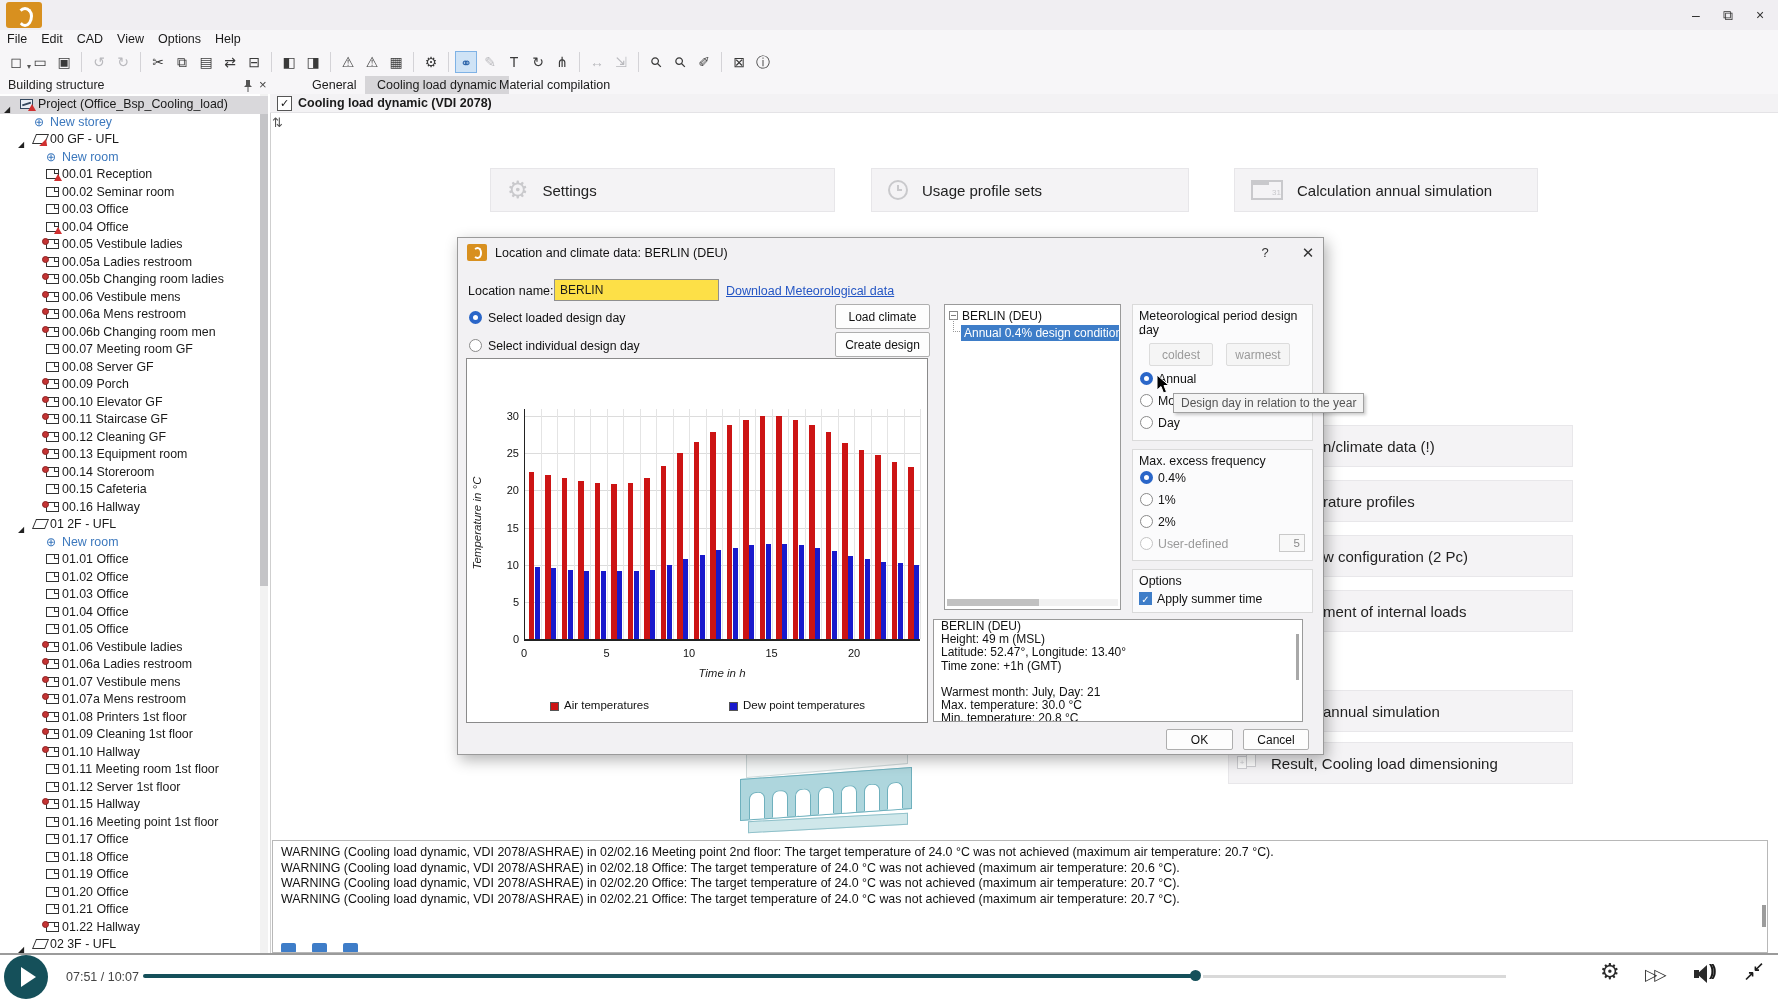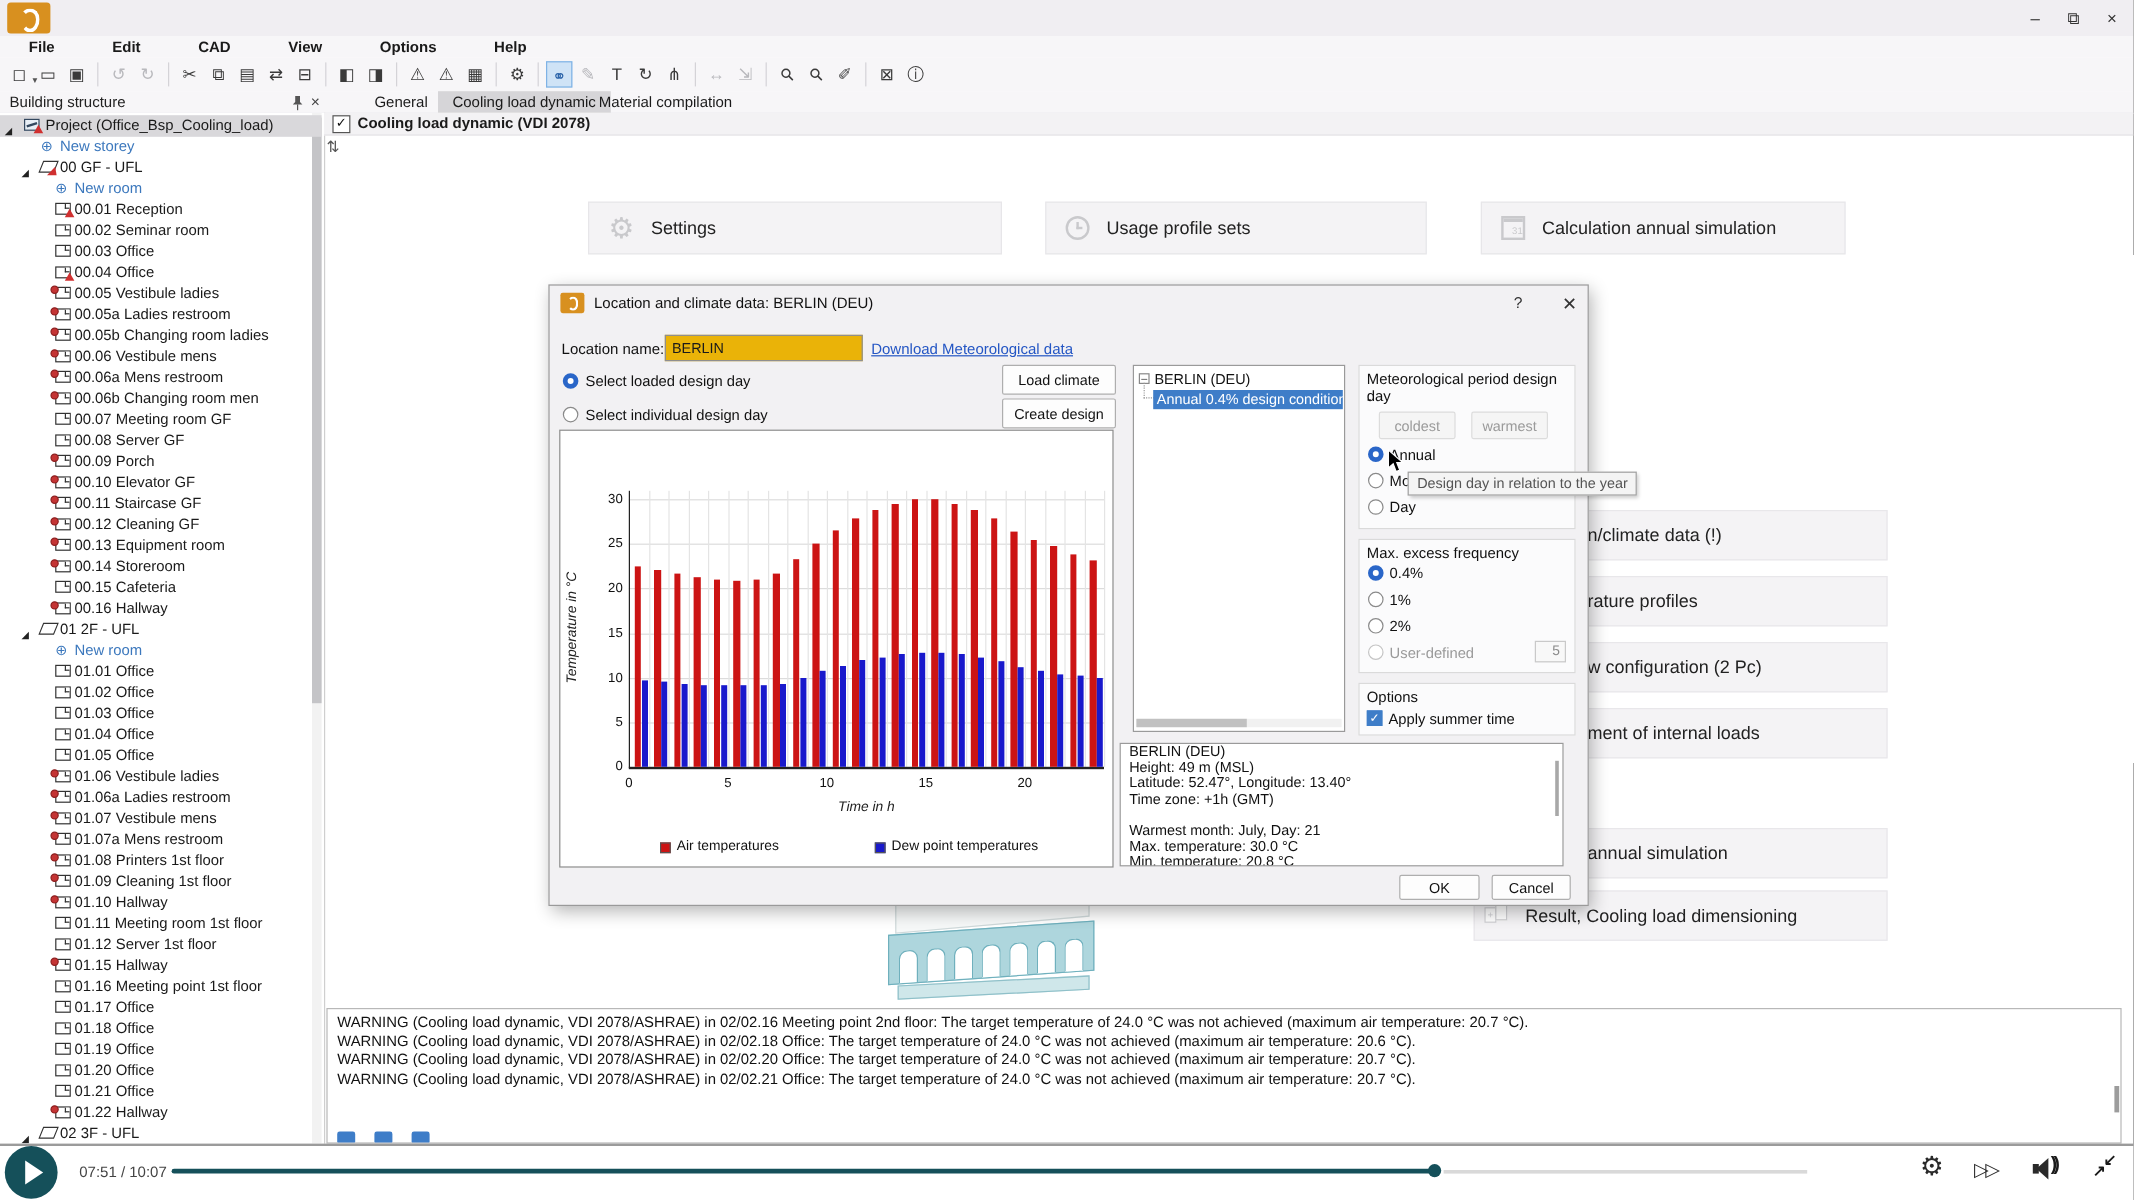--- a/index.html
+++ b/index.html
@@ -6,21 +6,21 @@
   #screen{position:relative;width:1778px;height:1000px;background:#fff;overflow:hidden;
           font-family:"Liberation Sans",sans-serif;font-size:12px;color:#1a1a1a;}
   
   .titlebar{position:absolute;left:0;top:0;width:1778px;height:30px;background:#f0eef2;}
   .logo{position:absolute;left:6px;top:2px;width:36px;height:26px;background:#d8901f;border-radius:3px;}
   .logo i{position:absolute;left:11px;top:5px;width:10px;height:14px;border:3px solid #fff;border-radius:50% 50% 50% 50%/45% 45% 55% 55%;border-left-color:transparent;}
   .wtitle{position:absolute;left:0;right:0;top:6px;text-align:center;font-weight:bold;font-size:15px;color:#222;}
   .wctl{position:absolute;top:4px;width:32px;height:22px;text-align:center;line-height:22px;font-size:14px;color:#333;}
   
   .menubar{position:absolute;left:0;top:30px;width:1778px;height:18px;background:#f7f6f8;}
-  .menubar span{display:inline-block;padding:2px 24px;font-size:12.5px;font-weight:bold;}
+  .menubar span{display:inline-block;padding:2px 7px;font-size:12.5px;}
   .toolbar{position:absolute;left:0;top:48px;width:1778px;height:28px;background:#f7f6f8;display:flex;align-items:center;padding-left:4px;box-sizing:border-box;}
   .tbi{width:22px;height:22px;line-height:22px;text-align:center;font-size:14px;color:#3a3a3a;margin:0 1px;position:relative;}
   .tbi.dis{color:#b9b9bd;}
   .tbi.hl{background:#cfe3f6;border:1px solid #7fb2e5;box-sizing:border-box;color:#2a62a8;}
   .tbi .caret{position:absolute;right:-4px;top:5px;font-size:8px;color:#555;}
   .tbi.rot{transform:rotate(-45deg);}
   .tbsep{width:1px;height:20px;background:#d4d3d7;margin:0 5px;}
   
   .tabrow{position:absolute;left:0;top:76px;width:1778px;height:18px;background:#f7f6f8;border-bottom:1px solid #e0dfe3;}
   .paneltitle{position:absolute;left:8px;top:2px;font-size:12.5px;color:#222;}
@@ -50,21 +50,21 @@
   .mainhead{position:absolute;left:270px;top:94px;width:1508px;height:18px;background:#f3f2f4;border-bottom:1px solid #e4e3e6;}
   .mh-check{position:absolute;left:7px;top:2px;width:13px;height:13px;border:1px solid #555;background:#fff;font-size:11px;line-height:13px;text-align:center;color:#111;}
   .mh-label{position:absolute;left:28px;top:2px;font-weight:bold;font-size:12.5px;}
   .sync-ic{position:absolute;left:272px;top:115px;font-size:13px;color:#555;}
   .action-btn{position:absolute;top:168px;height:44px;background:#f4f3f5;border:1px solid #e7e6e9;box-sizing:border-box;display:flex;align-items:center;font-size:15px;color:#222;}
   .act-ic{margin:0 14px 0 16px;color:#c9c9cc;}
   .gear-big{font-size:24px;}
   .clock-ic{width:20px;height:20px;border:2px solid #c9c9cc;border-radius:50%;position:relative;box-sizing:border-box;}
   .clock-ic:before{content:"";position:absolute;left:7px;top:3px;width:2px;height:6px;background:#c9c9cc;}
   .clock-ic:after{content:"";position:absolute;left:7px;top:7px;width:5px;height:2px;background:#c9c9cc;}
-  .cal-ic{width:20px;height:20px;border:2px solid #c9c9cc;position:relative;box-sizing:border-box;font-size:8px;color:#c9c9cc;text-align:right;line-height:22px;}
+  .cal-ic{width:32px;height:20px;border:2px solid #c9c9cc;position:relative;box-sizing:border-box;font-size:8px;color:#c9c9cc;text-align:right;line-height:22px;}
   .cal-ic:before{content:"";position:absolute;left:0;top:0;width:16px;height:3px;background:#c9c9cc;}
   .rbtn{position:absolute;left:1237px;width:336px;height:42px;background:#f4f3f5;border:1px solid #e8e7ea;box-sizing:border-box;display:flex;align-items:center;padding-left:85px;font-size:15px;color:#222;}
   .rbtn.last{left:1228px;width:345px;padding-left:8px;}
   .rbtn .ric{width:24px;height:18px;position:relative;margin-right:10px;}
   .rbtn .ric i{position:absolute;width:10px;height:13px;border:1.5px solid #cfcfd3;background:#fff;box-sizing:border-box;font-style:normal;font-size:8px;color:#cfcfd3;text-align:center;line-height:11px;}
   
   .model{position:absolute;left:740px;top:735px;width:180px;height:110px;z-index:1;}
   .m-roof{position:absolute;left:6px;top:8px;width:160px;height:26px;background:#f6f8f8;border:1px solid #cfd9da;transform:skewY(-5deg);}
   .m-arc{position:absolute;left:0px;top:38px;width:172px;height:42px;background:#aed6dd;border:1px solid #6fb0bd;transform:skewY(-4deg);display:flex;align-items:flex-end;justify-content:space-around;padding:0 4px;box-sizing:border-box;}
   .m-arc b{width:14px;height:26px;background:#fff;border:1px solid #6fb0bd;border-bottom:none;border-radius:7px 7px 0 0;}
@@ -78,21 +78,21 @@
   .appbottom{position:absolute;left:0;top:953px;width:1778px;height:2px;background:#9b9b9b;z-index:3;}
   
   .dialog{position:absolute;left:457px;top:237px;width:865px;height:516px;background:#f2f1f3;border:1px solid #9a9a9a;box-shadow:3px 5px 14px rgba(0,0,0,.3);z-index:5;}
   .dtitle{position:absolute;left:0;top:0;width:100%;height:30px;}
   .dlogo{position:absolute;left:9px;top:6px;width:20px;height:17px;background:#d8901f;border-radius:2px;}
   .dlogo i{position:absolute;left:6px;top:3px;width:5px;height:8px;border:2px solid #fff;border-radius:50%;border-left-color:transparent;}
   .dtext{position:absolute;left:37px;top:8px;font-size:12.5px;color:#111;}
   .dhelp{position:absolute;left:795px;top:7px;width:24px;text-align:center;font-size:13px;color:#333;}
   .dclose{position:absolute;left:838px;top:6px;width:24px;text-align:center;font-size:15px;color:#333;}
   .dlab{position:absolute;font-size:12.5px;color:#111;}
-  .dinput{position:absolute;left:96px;top:41px;width:158px;height:20px;background:#eab308;border:1px solid #8f8f8f;font-size:12px;line-height:20px;padding-left:5px;}
+  .dinput{position:absolute;left:96px;top:41px;width:158px;height:20px;background:#fde047;border:1px solid #8f8f8f;font-size:12px;line-height:20px;padding-left:5px;}
   .dlink{position:absolute;left:268px;top:46px;color:#2456c4;text-decoration:underline;font-size:12.5px;}
   .rad{position:absolute;width:13px;height:13px;border:1px solid #8a8a8a;border-radius:50%;background:#fff;box-sizing:border-box;}
   .rad.sel{border:4px solid #2a66c8;}
   .rad.dis{border-color:#c4c4c4;}
   .radlab{position:absolute;font-size:12.3px;color:#111;}
   .radlab.dis{color:#9a9a9a;}
   .dbtn{position:absolute;background:#fdfdfd;border:1px solid #aeaeae;border-radius:2px;text-align:center;font-size:12px;color:#111;box-sizing:border-box;}
   .dbtn.dis{background:#f5f5f5;border-color:#dcdcdc;color:#9a9a9a;}
   .dtreebox{position:absolute;left:486px;top:66px;width:177px;height:306px;background:#fff;border:1px solid #9a9a9a;box-sizing:border-box;overflow:hidden;}
   .expbox{position:absolute;left:4px;top:6px;width:9px;height:9px;border:1px solid #888;background:#fff;font-size:9px;line-height:7px;text-align:center;color:#333;box-sizing:border-box;}

